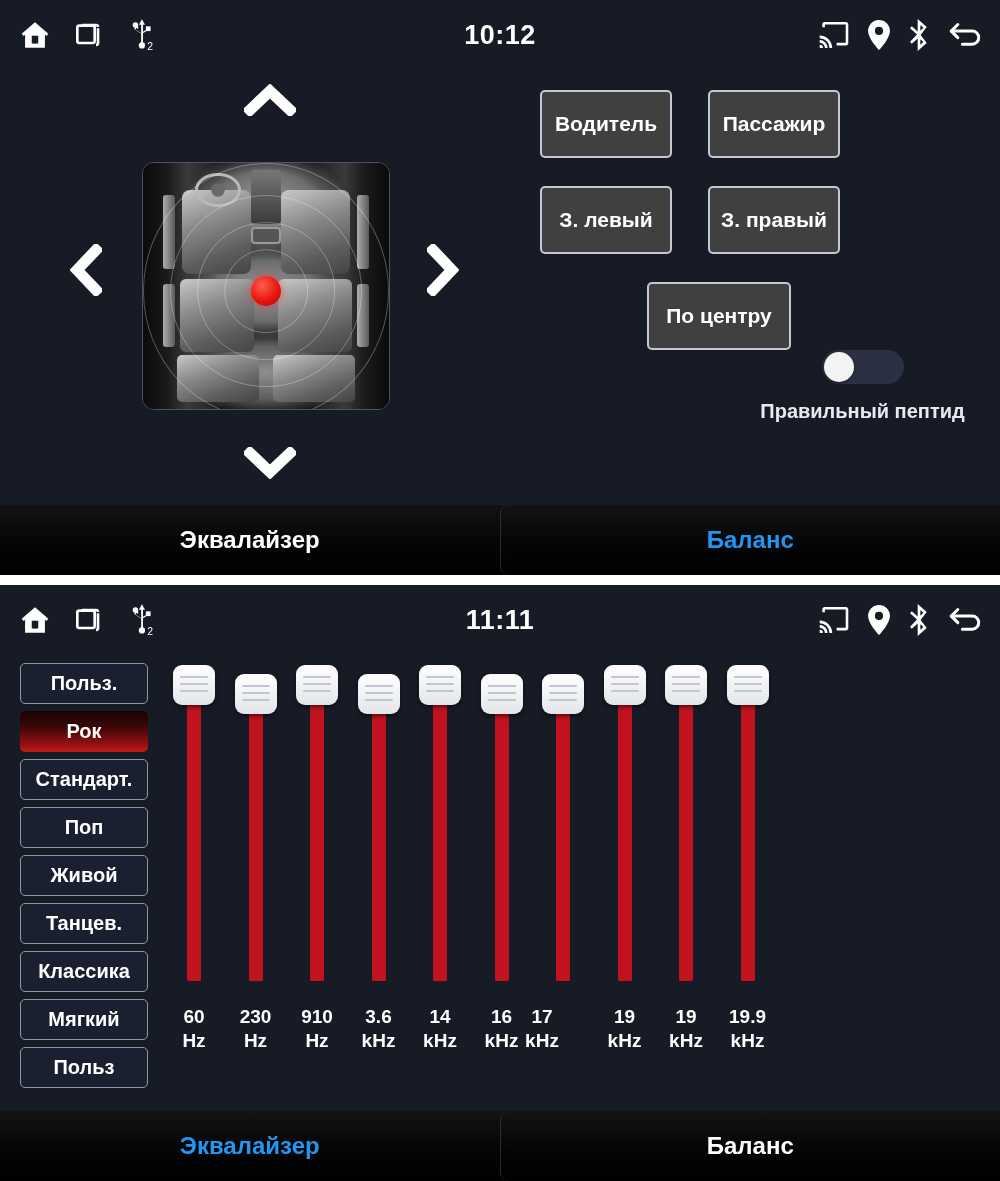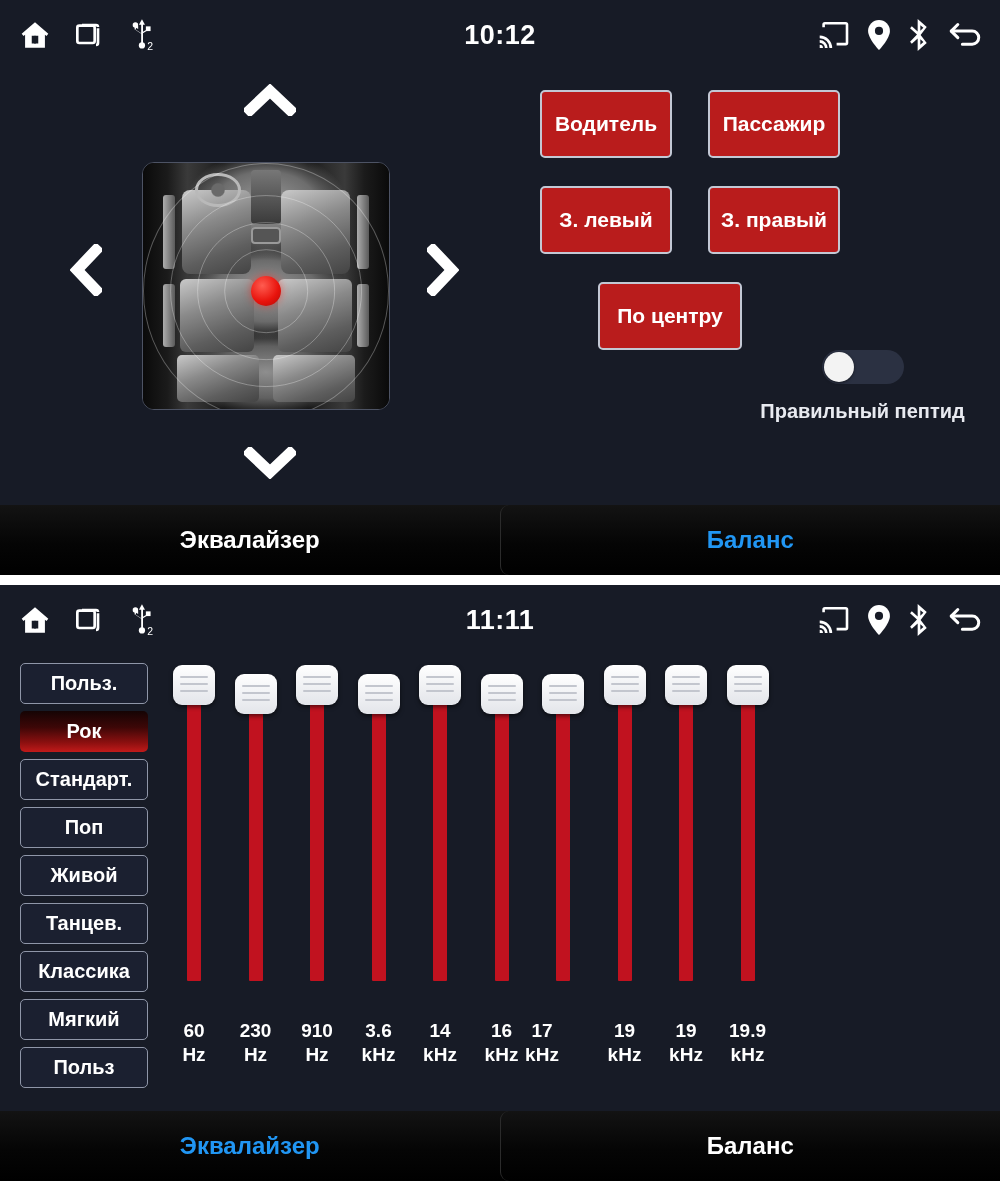--- a/index.html
+++ b/index.html
@@ -99,26 +99,26 @@
   .arrow-up    { left: 182px; top: 0px; }
   .arrow-down  { left: 182px; bottom: 0px; }
   .arrow-left  { left: 8px; top: 160px; }
   .arrow-right { right: 8px; top: 160px; }
 
   .pos-buttons { position: absolute; left: 540px; top: 20px; width: 300px; }
   .pos-row { display: flex; gap: 36px; margin-bottom: 28px; }
   .pos-btn {
     width: 144px; height: 68px;
     border: 2px solid #c3c8d4; border-radius: 5px;
-    background: #b91c1c;
+    background: #404040;
     color: #ffffff; font-size: 21px; font-weight: bold;
     display: flex; align-items: center; justify-content: center;
     white-space: nowrap;
   }
-  .pos-row.center { justify-content: flex-start; padding-left: 58px; margin-bottom: 0; }
+  .pos-row.center { justify-content: center; padding-left: 58px; margin-bottom: 0; }
 
   .toggle-block { position: absolute; right: 35px; top: 280px; width: 205px; text-align: center; }
   .switch {
     position: relative; display: inline-block;
     width: 82px; height: 34px; border-radius: 17px;
     background: #2b3142;
   }
   .switch .knob {
     position: absolute; top: 2px; left: 2px;
     width: 30px; height: 30px; border-radius: 50%;
@@ -172,21 +172,21 @@
     box-shadow: 0 2px 4px rgba(0,0,0,.55);
   }
   .thumb i {
     position: absolute; left: 7px; right: 7px; height: 2px;
     background: #c3c6ce; border-radius: 1px;
   }
   .thumb i:nth-child(1) { top: 11px; }
   .thumb i:nth-child(2) { top: 18px; }
   .thumb i:nth-child(3) { top: 25px; }
 
-  .freqs { position: absolute; left: 168px; top: 350px; width: 612px; height: 60px; margin-top: 14px; }
+  .freqs { position: absolute; left: 168px; top: 350px; width: 612px; height: 60px; }
   .freq {
     position: absolute; width: 62px; text-align: center;
     color: #ffffff; font-size: 19px; font-weight: bold; line-height: 24px;
   }
 </style>
 </head>
 <body>
 
 <div class="screen screen-top">
 

